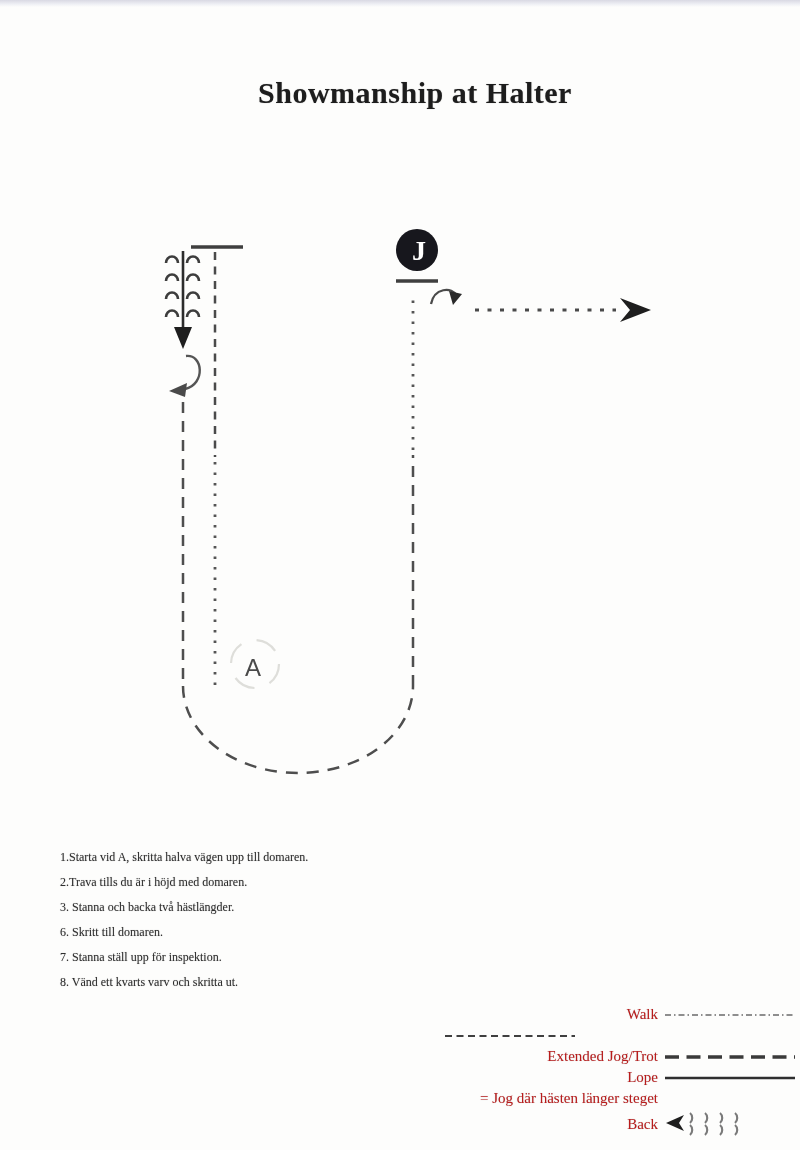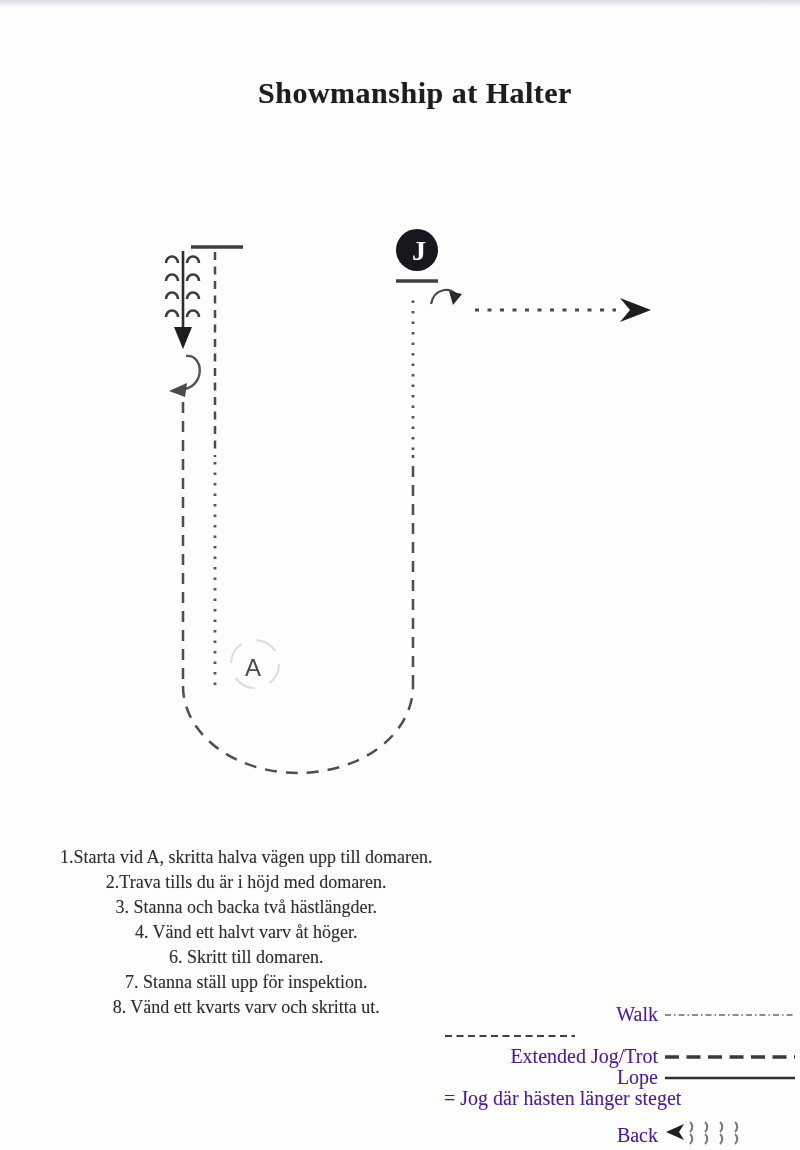--- a/index.html
+++ b/index.html
@@ -16,34 +16,33 @@
   .page-title{
     position:absolute;top:56px;left:0;width:830px;
     text-align:center;
     font-size:30px;font-weight:bold;letter-spacing:.5px;
     color:#1d1d1d;
     text-shadow:0 0 1px rgba(0,0,0,.35);
   }
   .pattern-svg{position:absolute;top:0;left:0;}
   .instructions{
     position:absolute;left:60px;top:845px;
-    font-size:18px;line-height:25px;color:#2e2e2e;
+    font-size:12px;line-height:25px;color:#2e2e2e;
     text-shadow:0 0 1px rgba(40,40,40,.3);
     white-space:nowrap;
-    text-align:center;
   }
   .legend{
     position:absolute;right:4px;top:1004px;width:352px;
-    font-size:20px;color:#4c1d95;
+    font-size:15px;color:#b91c1c;
     text-shadow:0 0 1px rgba(40,40,40,.25);
   }
   .legend-row{
     display:flex;align-items:center;height:21px;
   }
-  .legend-row.tall{height:30px;align-items:flex-end;margin-top:8px;}
+  .legend-row.tall{height:30px;align-items:center;}
   .legend-label{
     flex:1;text-align:right;white-space:nowrap;padding-right:6px;
   }
   .legend-sample{width:132px;flex:0 0 132px;display:flex;align-items:center;}
   .legend-sample svg{display:block;}
 </style>
 </head>
 <body>
 
 <div class="top-strip"></div>
@@ -102,21 +101,20 @@
   <g>
     <circle cx="255" cy="664" r="24" fill="none" stroke="#dededa" stroke-width="2.2" stroke-dasharray="22 16"></circle>
     <text x="253" y="676" text-anchor="middle" font-family="Liberation Sans, DejaVu Sans, sans-serif" font-size="24" fill="#4a4a4a">A</text>
   </g>
 </svg>
 
 <div class="instructions">
   <div>1.Starta vid A, skritta halva vägen upp till domaren.</div>
   <div>2.Trava tills du är i höjd med domaren.</div>
   <div>3. Stanna och backa två hästlängder.</div>
-  <div>4. Vänd ett halvt varv åt höger.</div>
   <div>6. Skritt till domaren.</div>
   <div>7. Stanna ställ upp för inspektion.</div>
   <div>8. Vänd ett kvarts varv och skritta ut.</div>
 </div>
 
 <div class="legend">
 
   <div class="legend-row">
     <span class="legend-label">Walk</span>
     <span class="legend-sample">

